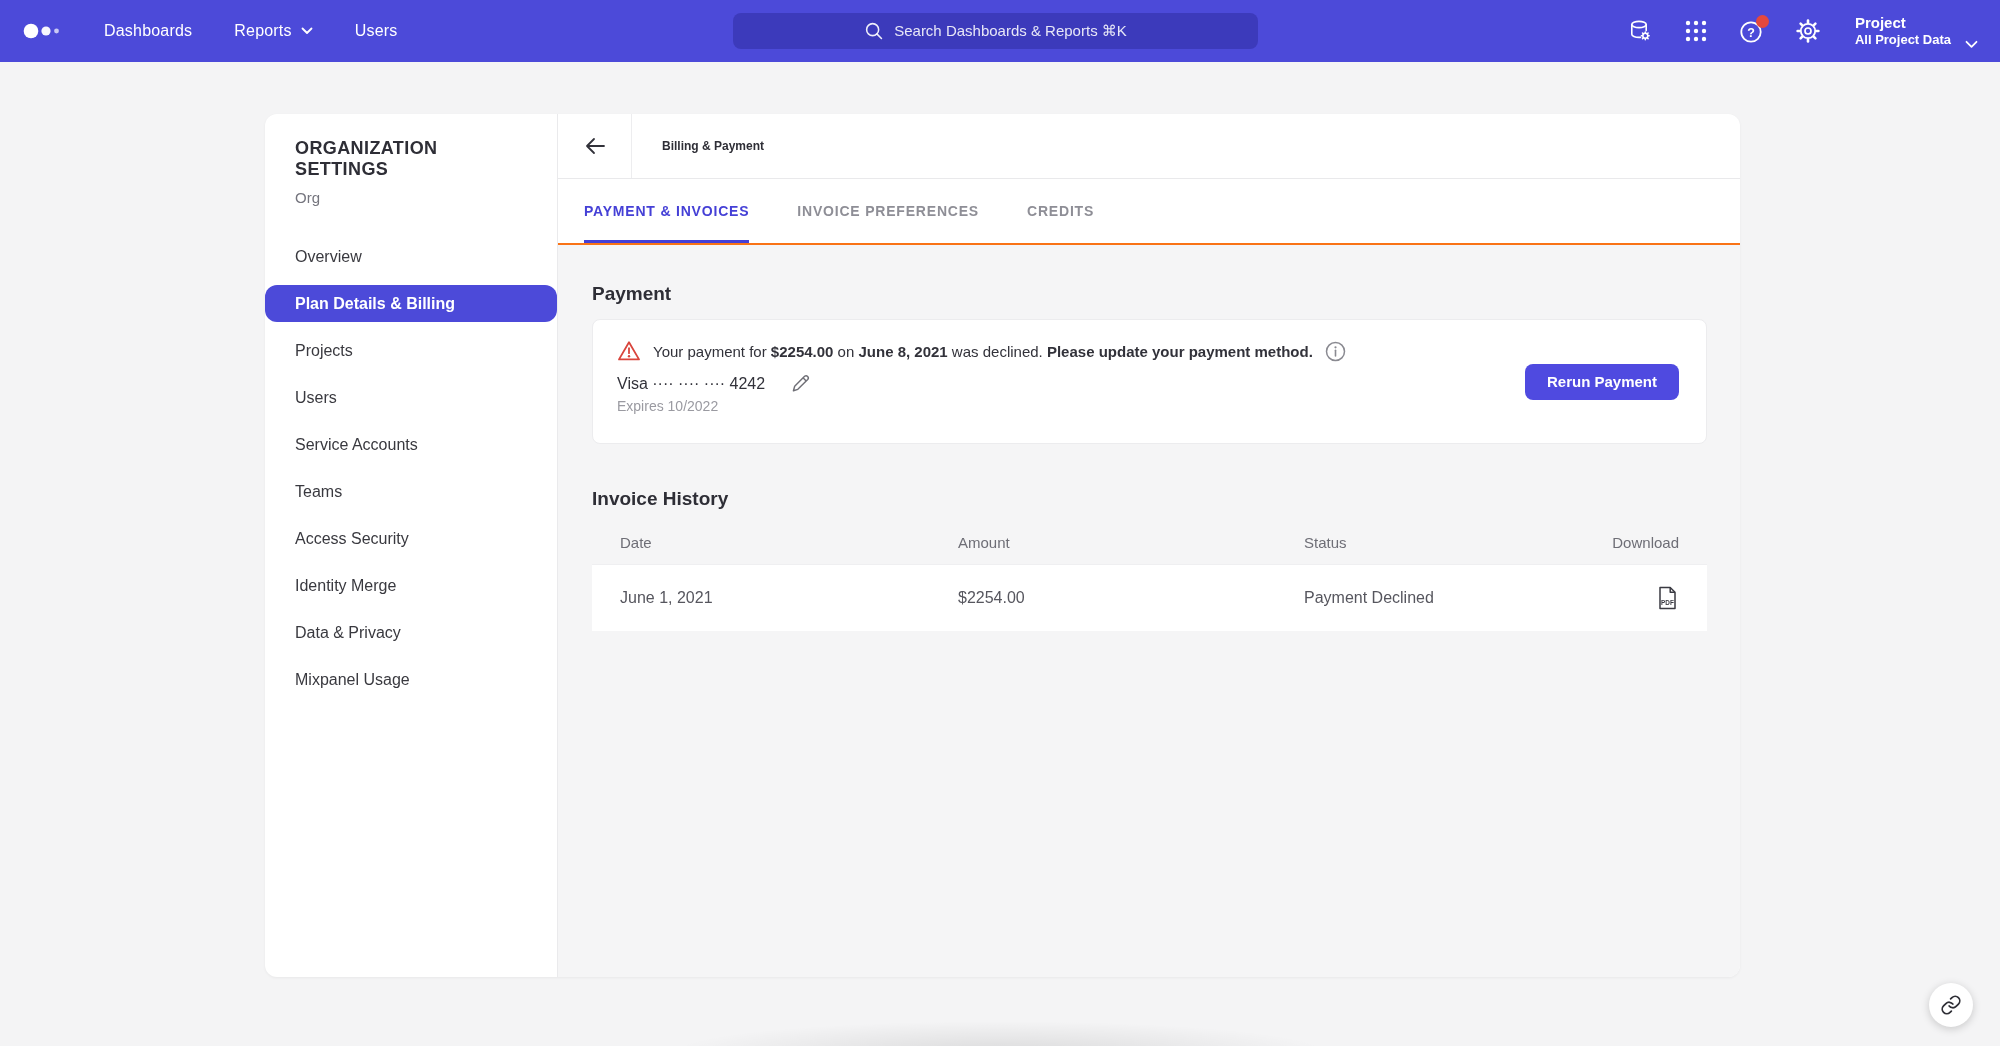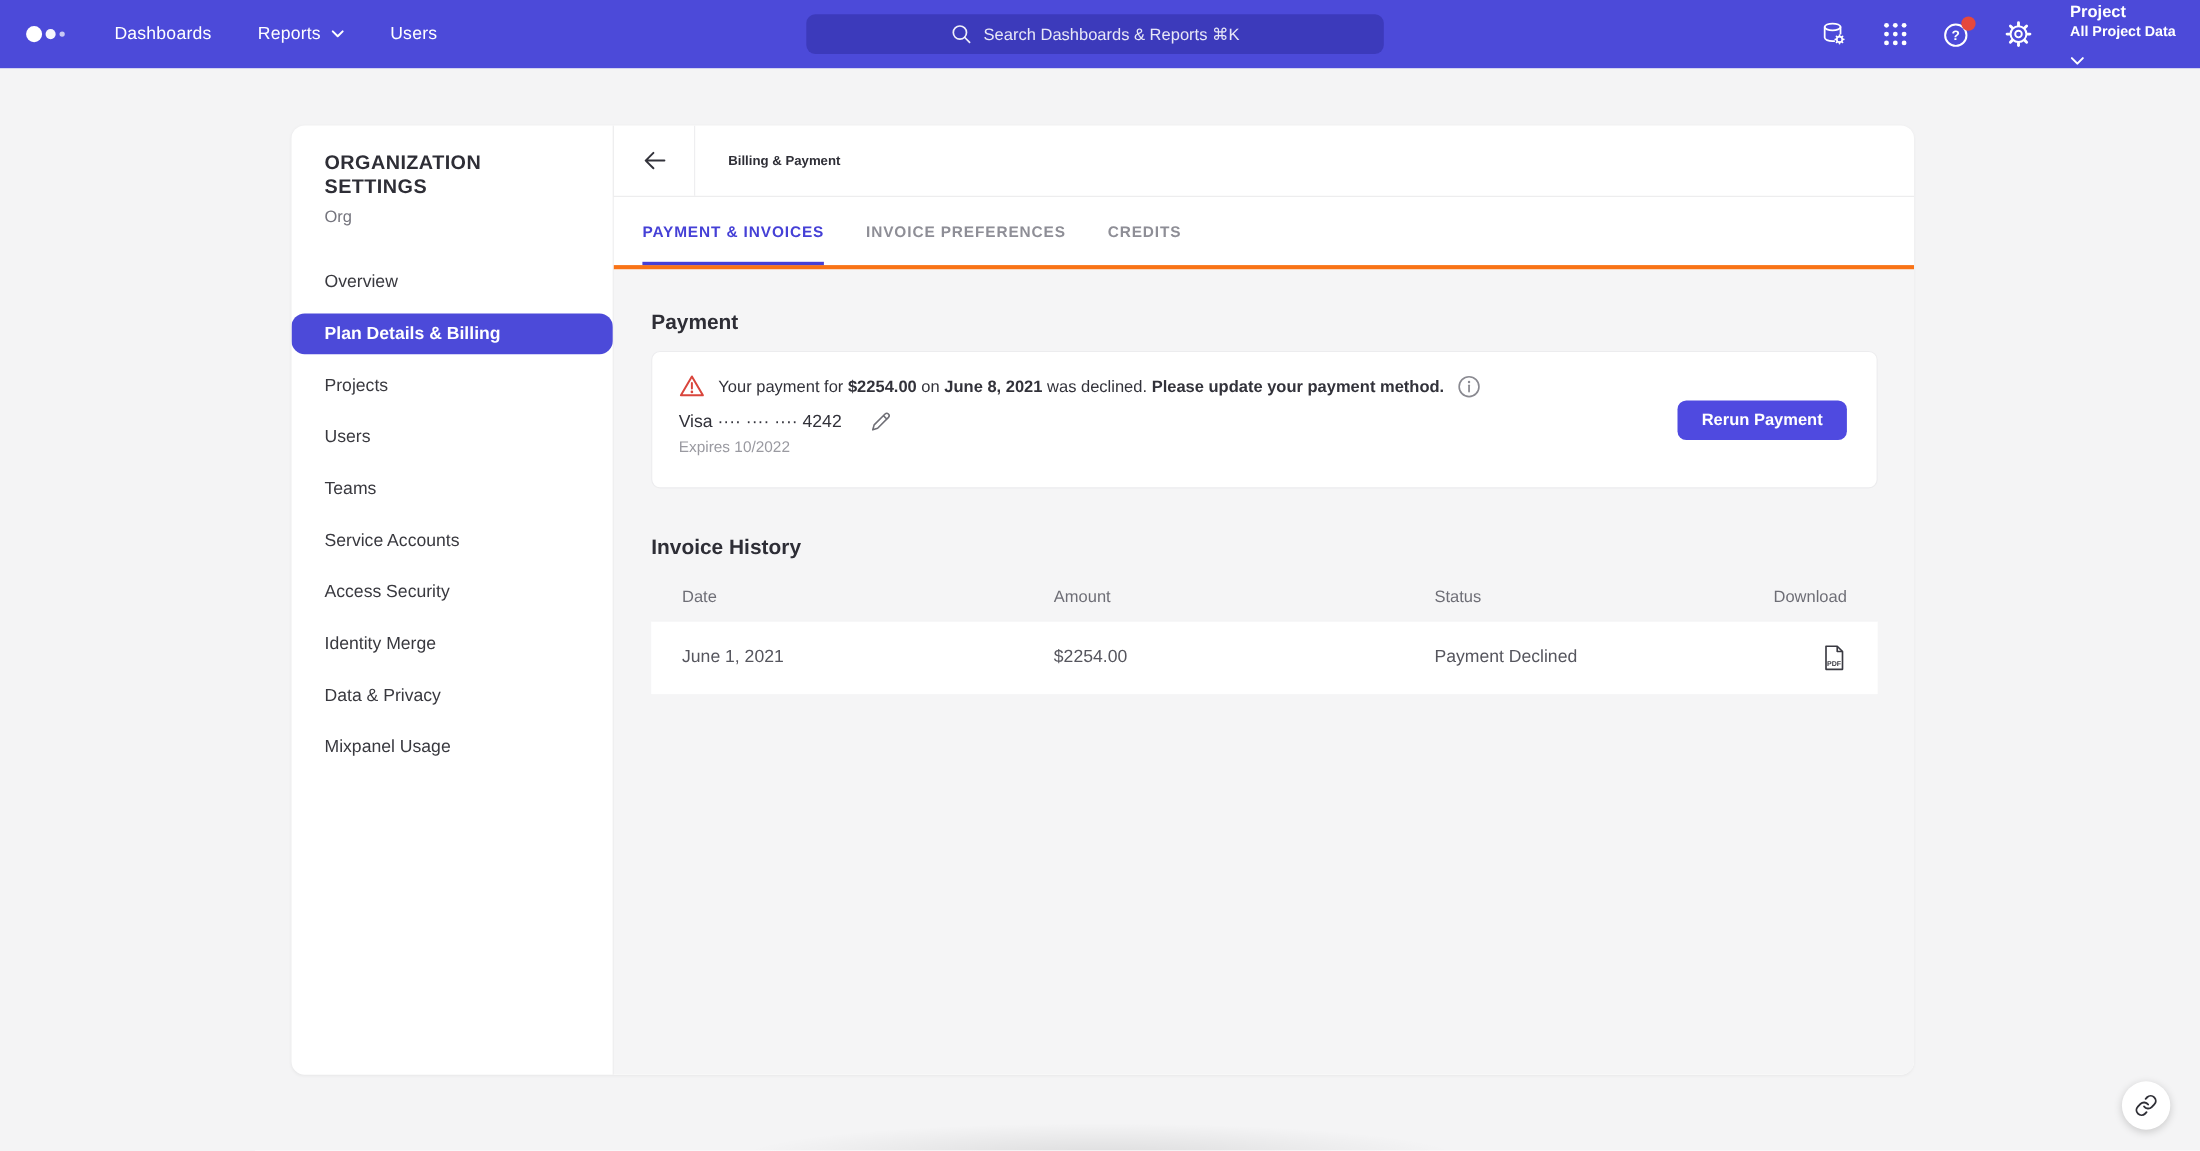--- a/index.html
+++ b/index.html
@@ -31,21 +31,21 @@
     background:rgba(22,18,110,0.28); border-radius:8px;
     display:flex; align-items:center; justify-content:center; gap:10px;
     color:rgba(255,255,255,0.88); font-size:15px; cursor:text;
   }
   .nav-right{ position:absolute; right:22px; top:0; height:62px;
     display:flex; align-items:center; gap:30px; }
   .nav-icon{ position:relative; width:26px; height:26px; display:flex;
     align-items:center; justify-content:center; cursor:pointer; }
   .help-badge{ position:absolute; top:-3px; right:-4px; width:13px; height:13px;
     border-radius:50%; background:var(--badge-red); }
-  .project-sel{ display:flex; align-items:flex-start; gap:14px; color:#fff; cursor:pointer; margin-left:4px;flex-direction:column;}
+  .project-sel{ display:flex; align-items:flex-end; gap:14px; color:#fff; cursor:pointer; margin-left:4px;}
   .project-sel .lines{ display:flex; flex-direction:column; line-height:1.25; }
   .project-sel .l1{ font-size:15px; font-weight:700; }
   .project-sel .l2{ font-size:13px; font-weight:700; }
 
   
   .page-card{
     position:absolute; left:265px; top:114px; width:1475px; height:863px;
     background:#FFFFFF; border-radius:12px;
     box-shadow:0 1px 3px rgba(0,0,0,0.05);
     display:flex; overflow:hidden;
@@ -59,22 +59,22 @@
     font-size:16px; color:#39393F; cursor:pointer; }
   .sb-item.active{ background:var(--brand); color:#FFFFFF; font-weight:700; height:37px; margin:5px 0;border-radius:12px;}
 
   .main{ flex:1; display:flex; flex-direction:column; }
   .main-header{ height:65px; display:flex; align-items:stretch; border-bottom:1px solid #E9E9EB; flex-shrink:0;}
   .back-col{ width:74px; border-right:1px solid #EDEDEF; display:flex;
     align-items:center; justify-content:center; cursor:pointer; }
   .page-title{ display:flex; align-items:center; padding-left:30px;
     font-size:12px; font-weight:700; color:#2E2E36; }
 
-  .tabs-row{ height:66px; display:flex; align-items:stretch; gap:38px;
-    padding-left:26px; border-bottom:4px solid #f97316; flex-shrink:0; background:#fff;text-align:center;}
+  .tabs-row{ height:66px; display:flex; align-items:stretch; gap:48px;
+    padding-left:26px; border-bottom:2px solid #f97316; flex-shrink:0; background:#fff;text-align:center;}
   .tab{ display:flex; align-items:center; font-size:14px; font-weight:700;
     letter-spacing:.8px; color:#8E8E96; cursor:pointer; border-bottom:3px solid transparent;
     padding-top:3px; }
   .tab.active{ color:var(--tab-active); border-bottom-color:var(--tab-active); }
 
   .content{ flex:1; background:#F5F5F6; padding:38px 33px 0 34px; overflow:hidden; }
   .section-h{ font-size:19px; font-weight:700; color:#2E2E36; }
 
   .payment-card{
     margin-top:14px; background:#FFFFFF; border:1px solid #ECECEE; border-radius:8px;
@@ -224,22 +224,22 @@
   <aside class="sidebar">
     <div class="sb-head">
       <div class="sb-title">ORGANIZATION SETTINGS</div>
       <div class="sb-org">Org</div>
     </div>
     <ul class="sb-items">
       <li class="sb-item">Overview</li>
       <li class="sb-item active">Plan Details &amp; Billing</li>
       <li class="sb-item">Projects</li>
       <li class="sb-item">Users</li>
+      <li class="sb-item">Service Accounts</li>
       <li class="sb-item">Teams</li>
-      <li class="sb-item">Service Accounts</li>
       <li class="sb-item">Access Security</li>
       <li class="sb-item">Identity Merge</li>
       <li class="sb-item">Data &amp; Privacy</li>
       <li class="sb-item">Mixpanel Usage</li>
     </ul>
   </aside>
 
   <div class="main">
     <div class="main-header">
       <div class="back-col">

